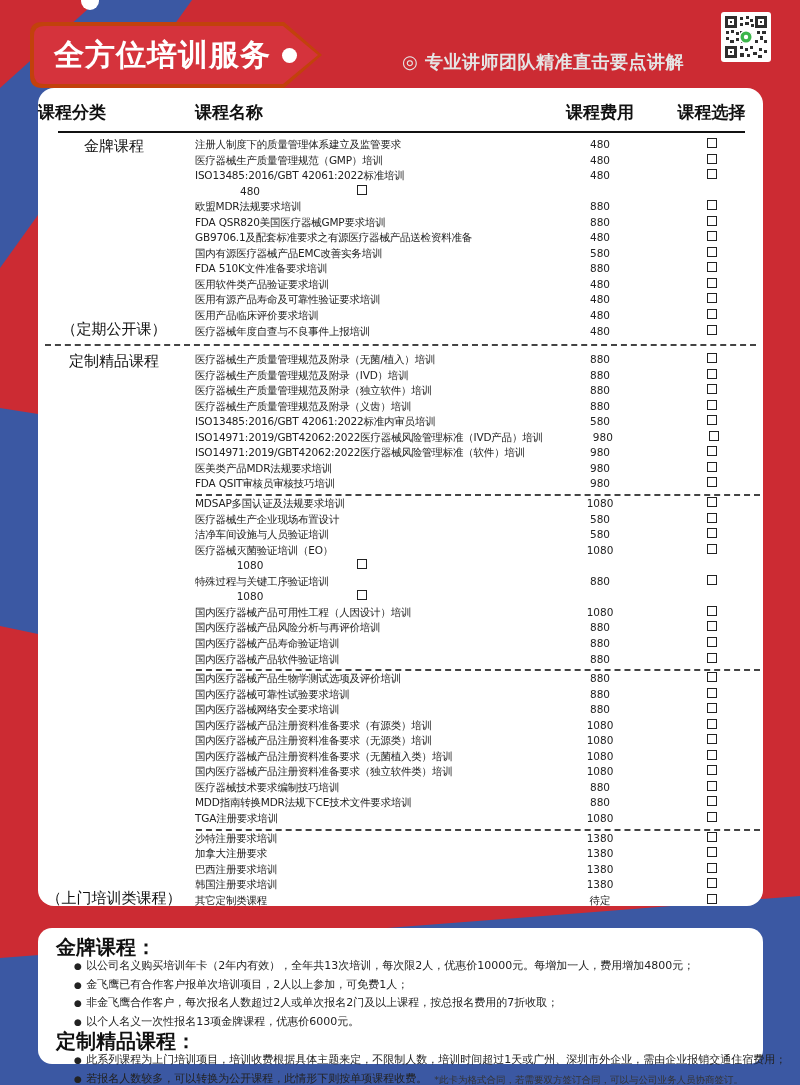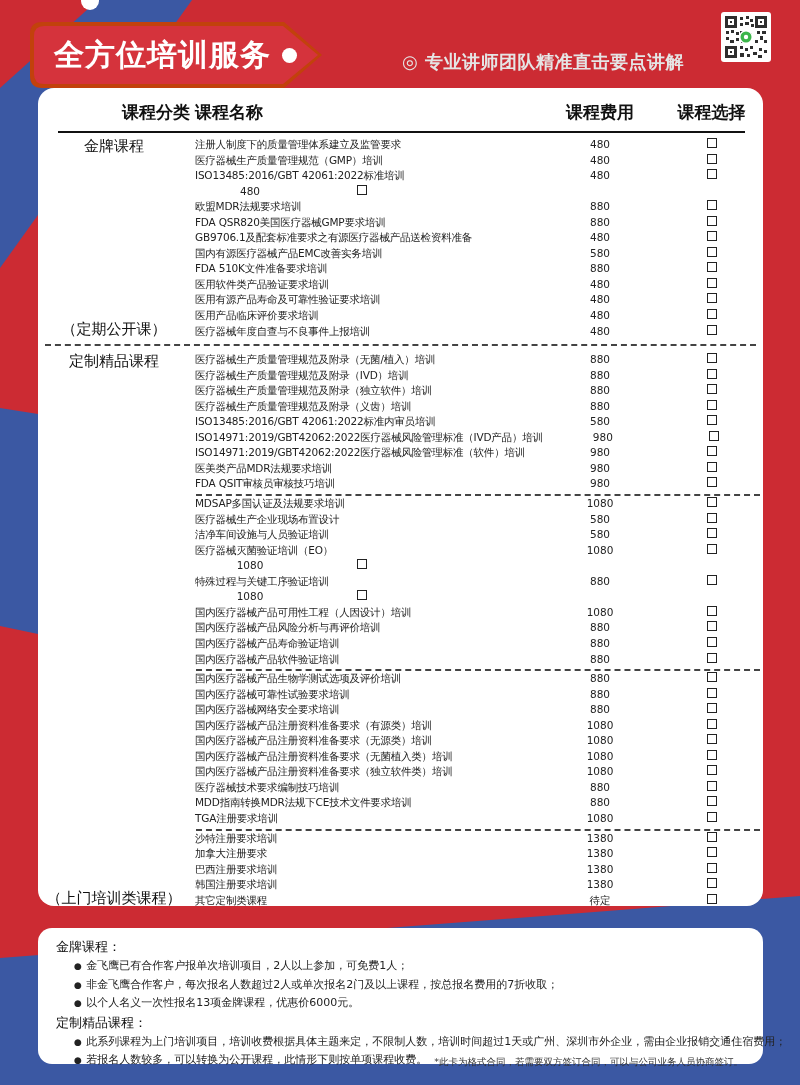--- a/index.html
+++ b/index.html
@@ -34,41 +34,41 @@
 
   
   .qr { position:absolute; left:721px; top:12px; width:50px; height:50px;
     background:#fff; border-radius:3px; padding:3px; }
   .qr svg { display:block; width:44px; height:44px; }
 
   
   .card { position:absolute; left:38px; top:88px; width:725px; height:818px;
     background:#fff; border-radius:16px; color:#111; }
   .thead { display:flex; align-items:center; padding-top:13px; font-size:17px; font-weight:bold; }
-  .col-cat { width:152px; text-align:right; }
+  .col-cat { width:152px; text-align:left; }
   .col-name { flex:1; text-align:left; padding-left:5px; }
   .col-fee { width:120px; text-align:center; }
   .col-sel { width:103px; text-align:center; }
   .rule { border-top:2.5px solid #111; margin:7px 18px 2px 20px; }
   .section { display:flex; }
   .cat { width:152px; display:flex; flex-direction:column; justify-content:space-between;
     align-items:center; font-size:15px; line-height:22px; white-space:nowrap; }
   .rows { flex:1; padding-top:3px; min-width:0; }
   .row { display:flex; height:15.55px; font-size:10.5px; color:#222; }
   .row .name { flex:1; padding-left:5px; white-space:nowrap; overflow:visible; letter-spacing:-0.2px; }
   .row .fee { width:120px; flex:0 0 auto; text-align:center; }
   .row .sel { width:103px; flex:0 0 auto; display:flex; justify-content:center; }
   .cbx { width:10px; height:10px; border:1.7px solid #222; background:#fff; display:inline-block; }
   .main-dashed { border-top:2px dashed #444; margin:4px 7px; }
   .inner-dashed { border-top:2px dashed #444; margin:1px 3px 1px 6px; }
 
   
   .notes { position:absolute; left:38px; top:928px; width:725px; height:136px;
     background:#fff; border-radius:14px; padding:9px 18px 6px 18px; color:#111; }
-  .note-title { font-size:13px; font-weight:normal; line-height:20px; }
+  .note-title { font-size:20px; font-weight:bold; line-height:20px; }
   .bullets { margin-left:18px; }
   .bullet { font-size:11px; color:#222; line-height:17.5px; white-space:nowrap; }
   .bullet::before { content:"\25CF\2002"; font-size:9px; }
   .footnote { font-size:9.5px; color:#333; text-align:right; margin-top:-14px; padding-right:2px; }
 </style>
 </head>
 <body>
 
 <div class="page">
 
@@ -547,20 +547,21 @@
             </div>
           </div>
         </div>
     </div>
   </div>
 
   <div class="notes">
     <div class="note-title">金牌课程：</div>
     <div class="bullets">
 
+        <div class="bullet">以公司名义购买培训年卡（2年内有效），全年共13次培训，每次限2人，优惠价10000元。每增加一人，费用增加4800元；</div>
 
         <div class="bullet">金飞鹰已有合作客户报单次培训项目，2人以上参加，可免费1人；</div>
 
         <div class="bullet">非金飞鹰合作客户，每次报名人数超过2人或单次报名2门及以上课程，按总报名费用的7折收取；</div>
 
         <div class="bullet">以个人名义一次性报名13项金牌课程，优惠价6000元。</div>
       </div>
     <div class="note-title">定制精品课程：</div>
     <div class="bullets">
 

